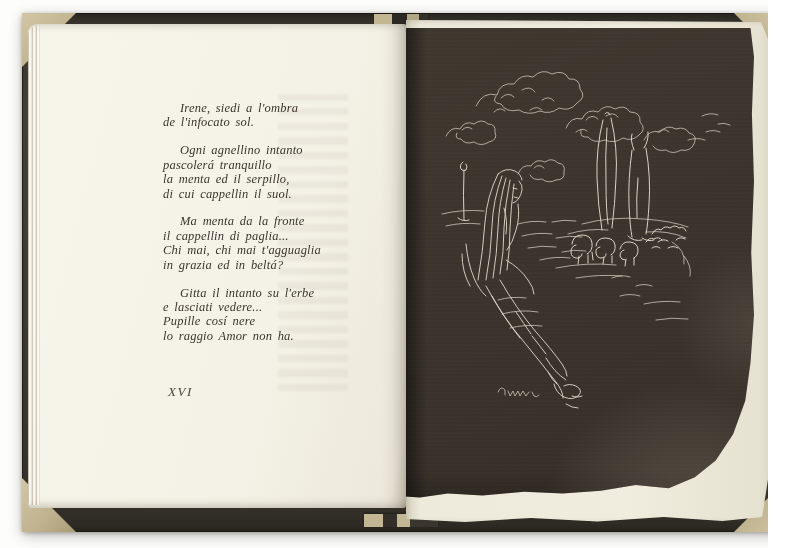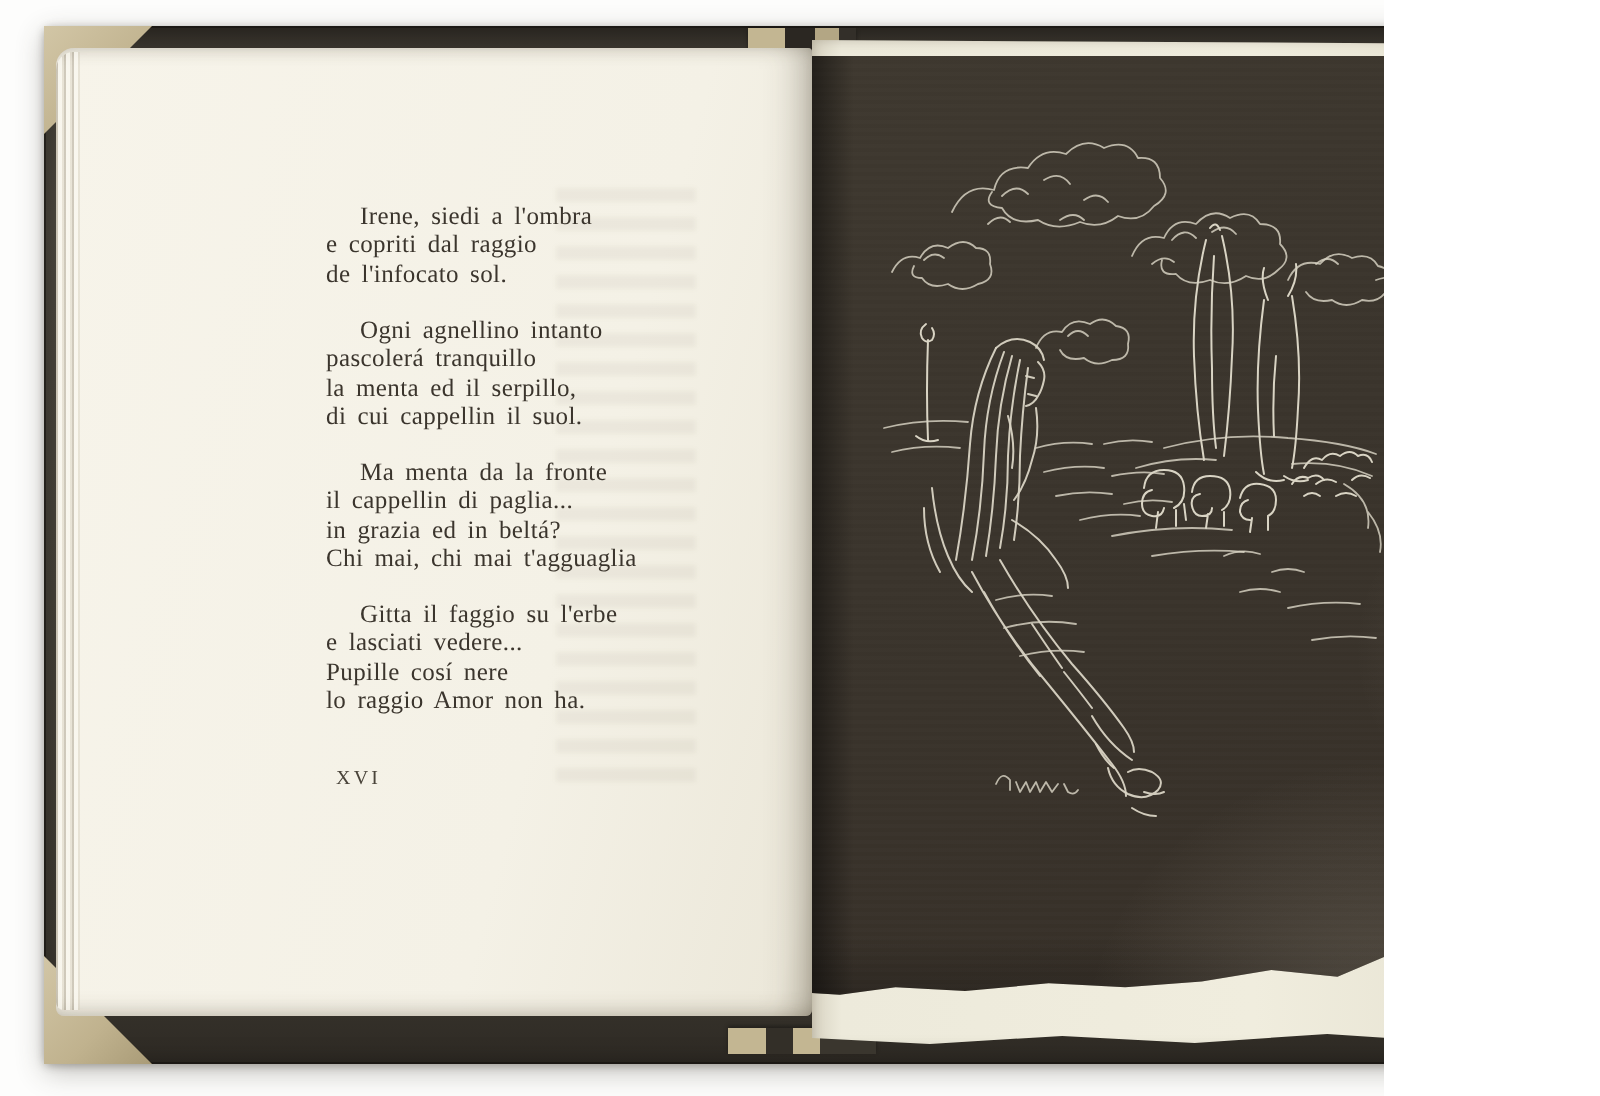--- a/index.html
+++ b/index.html
@@ -1,17 +1,17 @@
 <!DOCTYPE html>
 <html><head>
 <meta charset="utf-8">
 <style>
   html,body{margin:0;padding:0;background:#ffffff;}
-  .photo{position:relative;width:692px;height:548px;background:#fdfdfc;overflow:hidden;
-         font-family:"Liberation Serif", serif;}
+  .photo{position:relative;width:768px;height:548px;background:#fdfdfc;overflow:hidden;
+         font-family:"Liberation Serif", serif;font-style:italic;}
 
   
   .cover{position:absolute;left:22px;top:13px;width:766px;height:519px;
          background:linear-gradient(180deg,#2f2b25 0,#413d35 4%,#4a463d 18%,#454138 55%,#3d3931 88%,#2e2a24 100%);
          box-shadow:0 4px 14px rgba(60,55,45,.30),0 1px 4px rgba(60,55,45,.35),
                     inset 0 0 0 1px rgba(18,16,12,.55), inset 0 0 12px rgba(0,0,0,.35);
          border-radius:3px;}
   .corner{position:absolute;width:54px;height:54px;background:linear-gradient(135deg,#d2c6a6,#c0b28e 60%,#a99b77);}
   .corner.tl{left:0;top:0;clip-path:polygon(0 0,100% 0,0 100%);}
   .corner.tr{right:0;top:0;clip-path:polygon(0 0,100% 0,100% 100%);background:linear-gradient(225deg,#d2c6a6,#bdb08c 60%,#a89a76);}
@@ -43,21 +43,21 @@
       opacity:.8;}
   .showthrough{position:absolute;left:250px;top:70px;width:70px;height:300px;
       background:repeating-linear-gradient(180deg,rgba(95,85,62,.055) 0 7px,rgba(0,0,0,0) 7px 14.5px);
       filter:blur(1px);}
   .poem{position:absolute;left:135px;top:77px;width:235px;color:#3b352d;
         font-size:12.5px;line-height:14.4px;letter-spacing:.2px;word-spacing:.18em;}
   .poem p{margin:0;}
   .poem .stanza{margin:0 0 13.5px 0;}
   .poem .indent{text-indent:17px;}
   .page-number{position:absolute;left:140px;top:360px;color:#4a443a;
-               font-size:10px;letter-spacing:1.6px;}
+               font-size:13px;letter-spacing:1.6px;}
 
   
   .right-page{position:absolute;left:384px;top:15px;width:348px;height:478px;
       background:
         radial-gradient(60% 42% at 82% 104%,rgba(222,215,196,.20),rgba(222,215,196,.05) 55%,rgba(0,0,0,0) 72%),
         radial-gradient(30% 24% at 99% 62%,rgba(222,215,196,.10),rgba(0,0,0,0) 70%),
         linear-gradient(90deg,rgba(0,0,0,.45) 0,rgba(0,0,0,0) 6%),
         linear-gradient(0deg,rgba(0,0,0,.25) 0,rgba(0,0,0,0) 8%),
         repeating-linear-gradient(0deg,rgba(255,255,255,.012) 0 2px,rgba(0,0,0,0) 2px 4px),
         linear-gradient(160deg,#3e382f 0%,#3a342c 45%,#362f27 100%);
@@ -80,37 +80,36 @@
     <div class="footband"></div>
 
     <div class="under-page"></div>
 
     <div class="left-page">
       <div class="page-stack"></div>
       <div class="showthrough"></div>
       <div class="poem">
         <div class="stanza">
           <p class="indent">Irene, siedi a l'ombra</p>
-          <p>e copriti dal raggio</p>
           <p>de l'infocato sol.</p>
         </div>
         <div class="stanza">
           <p class="indent">Ogni agnellino intanto</p>
           <p>pascolerá tranquillo</p>
           <p>la menta ed il serpillo,</p>
           <p>di cui cappellin il suol.</p>
         </div>
         <div class="stanza">
           <p class="indent">Ma menta da la fronte</p>
           <p>il cappellin di paglia...</p>
+          <p>Chi mai, chi mai t'agguaglia</p>
           <p>in grazia ed in beltá?</p>
-          <p>Chi mai, chi mai t'agguaglia</p>
         </div>
         <div class="stanza">
-          <p class="indent">Gitta il faggio su l'erbe</p>
+          <p class="indent">Gitta il intanto su l'erbe</p>
           <p>e lasciati vedere...</p>
           <p>Pupille cosí nere</p>
           <p>lo raggio Amor non ha.</p>
         </div>
       </div>
       <div class="page-number">XVI</div>
     </div>
 
     <div class="right-page">
       <svg width="348" height="478" viewBox="0 0 348 478">

